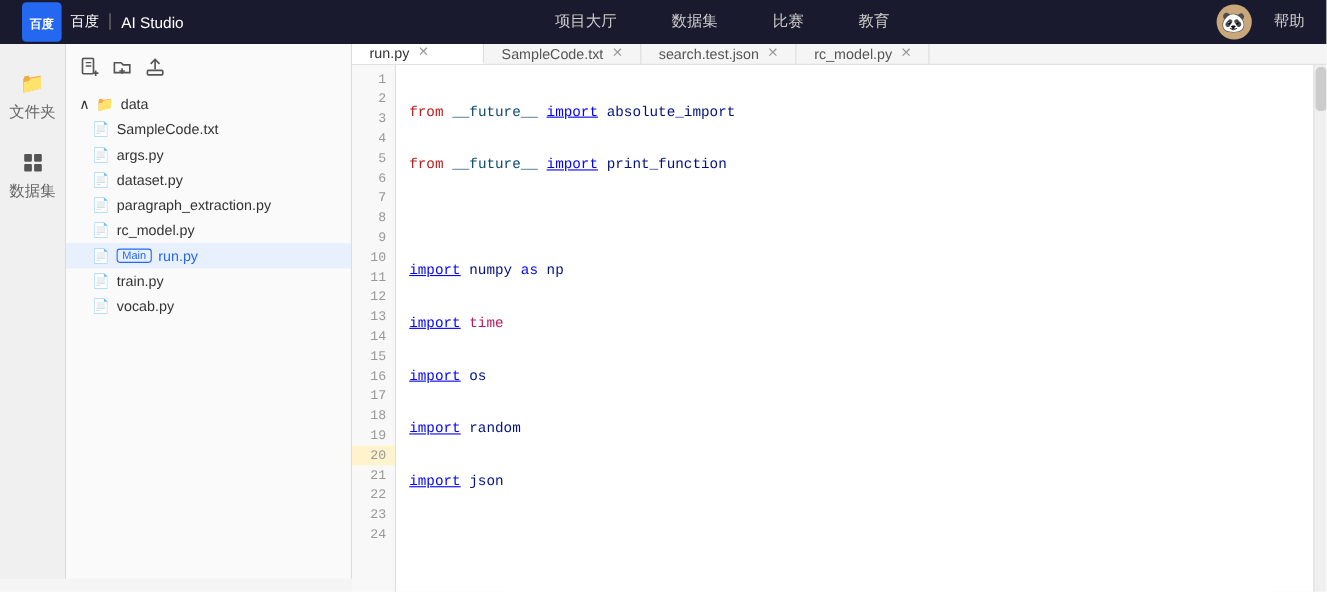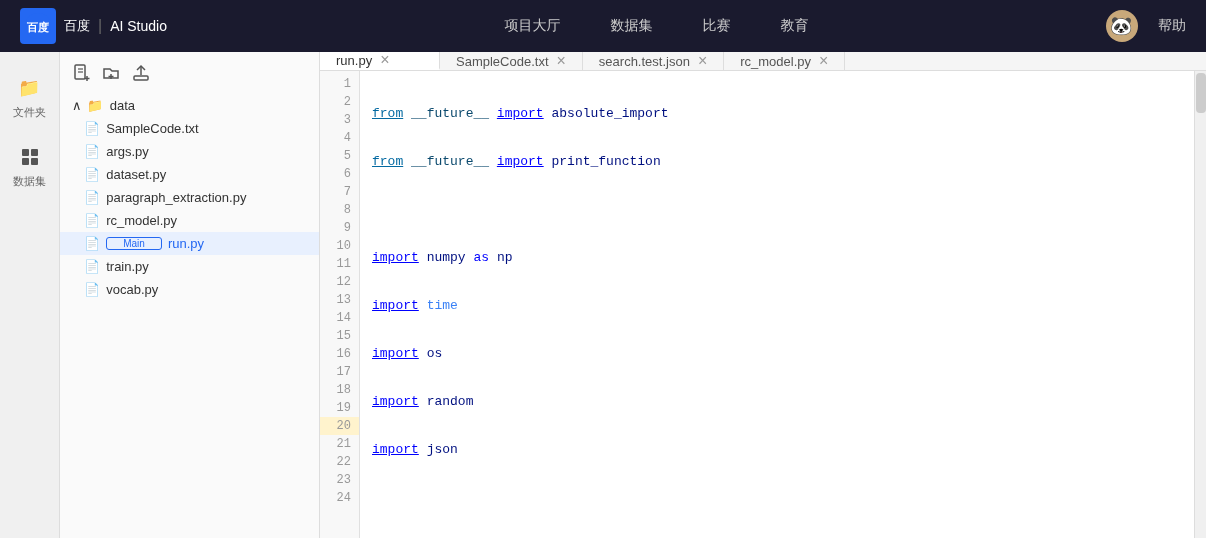--- a/index.html
+++ b/index.html
@@ -1,21 +1,21 @@
 <!DOCTYPE html>
 <html><head>
   <meta charset="utf-8">
   <style>
     * { margin: 0; padding: 0; box-sizing: border-box; }
     body { width: 1206px; height: 538px; font-family: 'Microsoft YaHei', Arial, sans-serif; background: #f5f5f5; overflow: hidden; }
 
     
     .header {
       background: #1a1a2e;
-      height: 52px;
+      height: 40px;
       display: flex;
       align-items: center;
       padding: 0 20px;
       color: white;
     }
     .logo-area {
       display: flex;
       align-items: center;
       gap: 8px;
       margin-right: 40px;
@@ -75,21 +75,21 @@
     }
     .sidebar-icon {
       width: 40px; height: 40px;
       display: flex; align-items: center; justify-content: center;
       cursor: pointer;
       border-radius: 4px;
       font-size: 18px;
       color: #555;
     }
     .sidebar-label {
-      font-size: 11px;
+      font-size: 14px;
       color: #666;
       margin-top: -3px;
     }
 
     
     .file-tree {
       width: 260px;
       background: #fafafa;
       border-right: 1px solid #ddd;
       padding: 8px 0;
@@ -123,21 +123,21 @@
       align-items: center;
       gap: 6px;
     }
     .file-item.active { background: #e8f0fe; }
     .badge-main {
       background: #e8f0fe;
       color: #2468f2;
       border: 1px solid #2468f2;
       border-radius: 3px;
       font-size: 10px;
-      padding: 0 16px;
+      padding: 0 4px;
     }
 
     
     .editor-area {
       flex: 1;
       display: flex;
       flex-direction: column;
       background: white;
       position: relative;
     }
@@ -202,21 +202,21 @@
       padding: 4px 0 4px 12px;
       overflow: hidden;
       white-space: pre;
     }
     .code-line {
       height: 18px;
       line-height: 18px;
       color: #333;
     }
     .kw-import { color: #0000ff; text-decoration: underline; }
-    .kw-from { color: #0369a1; text-decoration: underline; }
+    .kw-from { color: #b91c1c; }
     .kw-as { color: #0000ff; }
     .kw-dunder { color: #0c4a6e; }
     .scrollbar-v {
       width: 12px;
       background: #f0f0f0;
       border-left: 1px solid #ddd;
     }
     .scrollbar-thumb {
       width: 10px;
       height: 40px;
@@ -402,21 +402,21 @@
           <div class="line-number">21</div>
           <div class="line-number">22</div>
           <div class="line-number">23</div>
           <div class="line-number">24</div>
         </div>
         <div class="code-content">
           <div class="code-line"><span class="kw-from">from</span> <span class="kw-dunder">__future__</span> <span class="kw-import">import</span> <span style="color:#001080;">absolute_import</span></div>
           <div class="code-line"><span class="kw-from">from</span> <span class="kw-dunder">__future__</span> <span class="kw-import">import</span> <span style="color:#001080;">print_function</span></div>
           <div class="code-line"></div>
           <div class="code-line"><span class="kw-import">import</span> <span style="color:#001080;">numpy</span> <span class="kw-as">as</span> <span style="color:#001080;">np</span></div>
-          <div class="code-line"><span class="kw-import">import</span> <span style="color:#3b82f6;">time</span></div>
+          <div class="code-line"><span class="kw-import">import</span> <span style="color:#be185d;">time</span></div>
           <div class="code-line"><span class="kw-import">import</span> <span style="color:#001080;">os</span></div>
           <div class="code-line"><span class="kw-import">import</span> <span style="color:#001080;">random</span></div>
           <div class="code-line"><span class="kw-import">import</span> <span style="color:#001080;">json</span></div>
           <div class="code-line"> </div>
           
           
           
           
           
           

